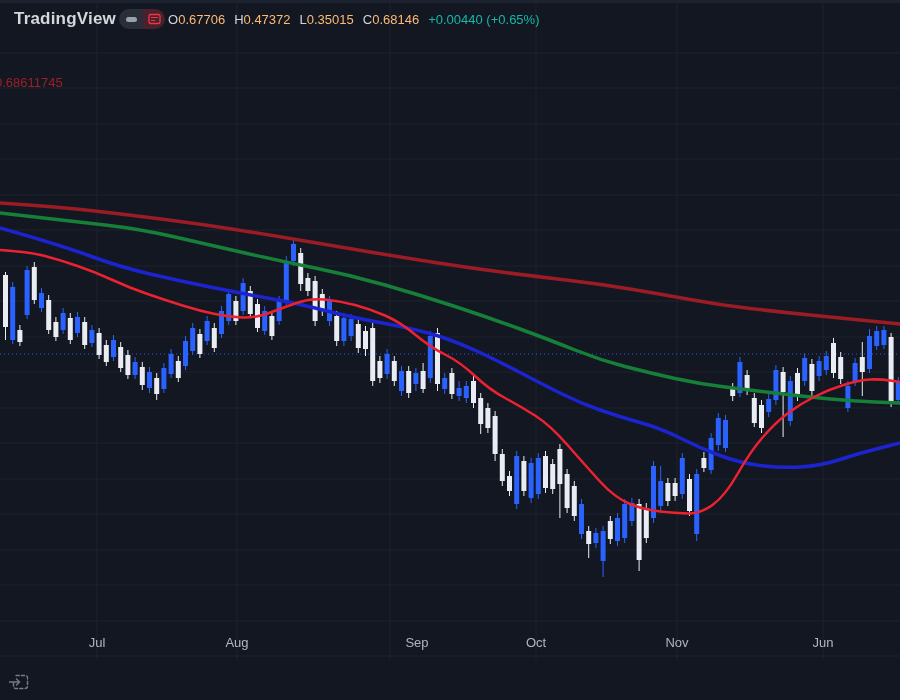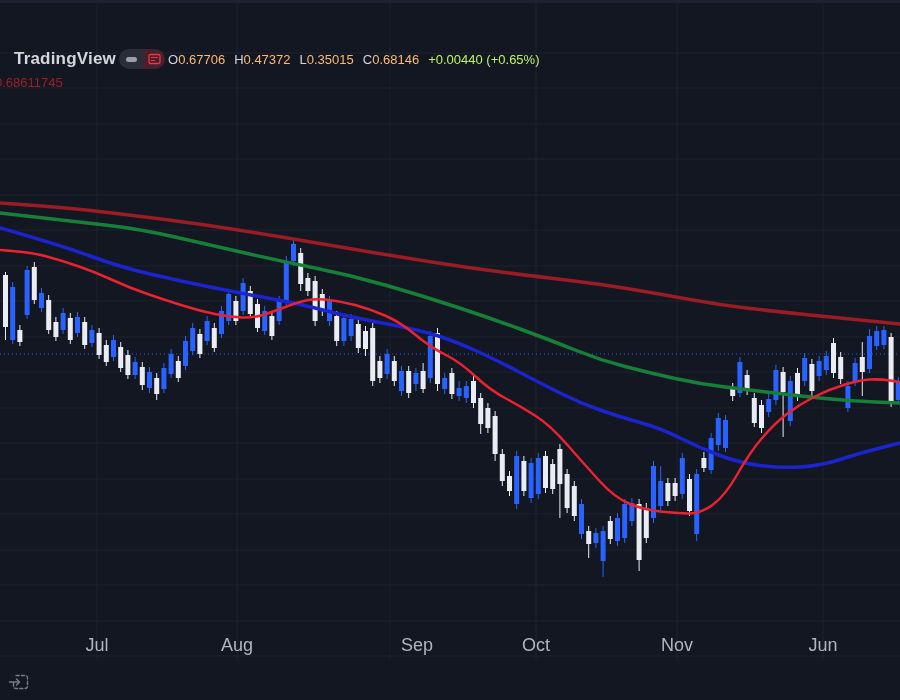--- a/index.html
+++ b/index.html
@@ -1,31 +1,31 @@
 <!DOCTYPE html>
 <html><head>
 <meta charset="utf-8">
 <style>
   html,body{margin:0;padding:0;background:#131722;width:900px;height:700px;overflow:hidden;
     font-family:"Liberation Sans",sans-serif;}
   .stage{position:relative;width:900px;height:700px;background:#131722;}
   #chart{position:absolute;left:0;top:0;}
   .top-strip{position:absolute;left:0;top:0;width:900px;height:3px;background:#1d2230;}
-  .topbar{position:absolute;left:14px;top:9px;display:flex;align-items:center;gap:3px;z-index:5;margin-top:40px;}
+  .topbar{position:absolute;left:14px;top:9px;display:flex;align-items:center;gap:3px;z-index:5;}
   .logo{font-size:17px;font-weight:bold;color:#d5d7dc;letter-spacing:.2px;}
   .pill{display:flex;height:20px;border-radius:10px;overflow:hidden;cursor:pointer;}
   .pill-left{width:24px;background:#2a2e39;display:flex;align-items:center;justify-content:center;}
   .pill-dash{width:11px;height:5px;border-radius:3px;background:#9aa0aa;}
   .pill-right{width:22px;background:#47222c;display:flex;align-items:center;justify-content:center;}
   .legend{display:flex;gap:9px;font-size:13px;color:#d1d4dc;white-space:nowrap;}
   .legend .pair{display:flex;}
   .legend .val{color:#fdba74;}
-  .legend .chg{color:#bef264;}
+  .legend .chg{color:#14b8a6;}
   .price-label{position:absolute;left:-5px;top:75px;font-size:13px;color:#9c2025;z-index:4;}
-  .months span{position:absolute;top:635px;transform:translateX(-50%);font-size:18px;color:#b2b5be;}
+  .months span{position:absolute;top:635px;transform:translateX(-50%);font-size:13px;color:#b2b5be;}
   .goto-btn{position:absolute;left:6px;top:668px;background:none;border:none;padding:2px;cursor:pointer;z-index:5;}
 </style>
 </head>
 <body>
 
 <div class="stage">
 
   <svg id="chart" width="900" height="700">
       <g stroke="#e0e3eb" stroke-opacity="0.05" stroke-width="1">
         <line x1="0" y1="53" x2="900" y2="53"></line>

